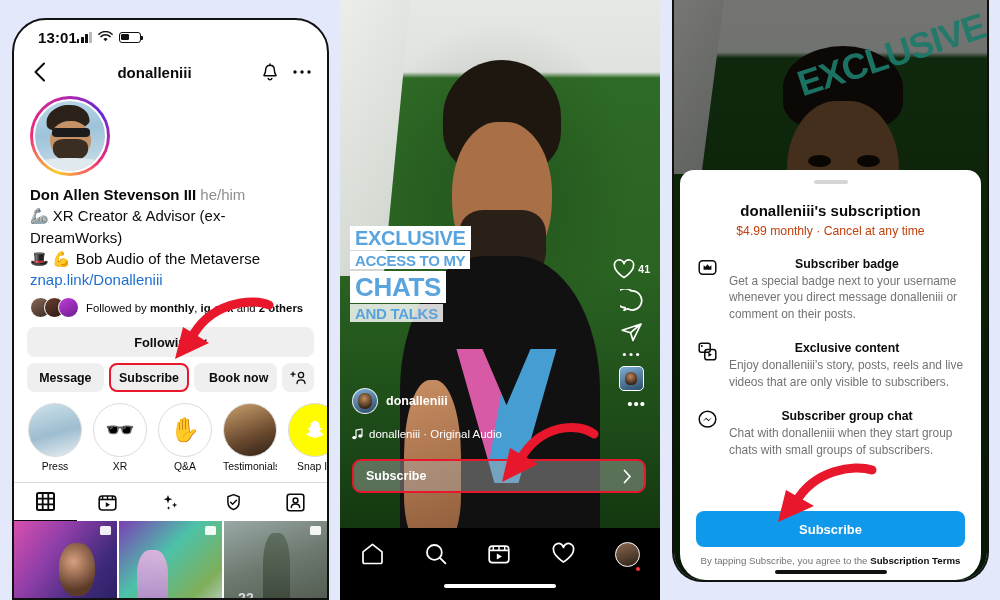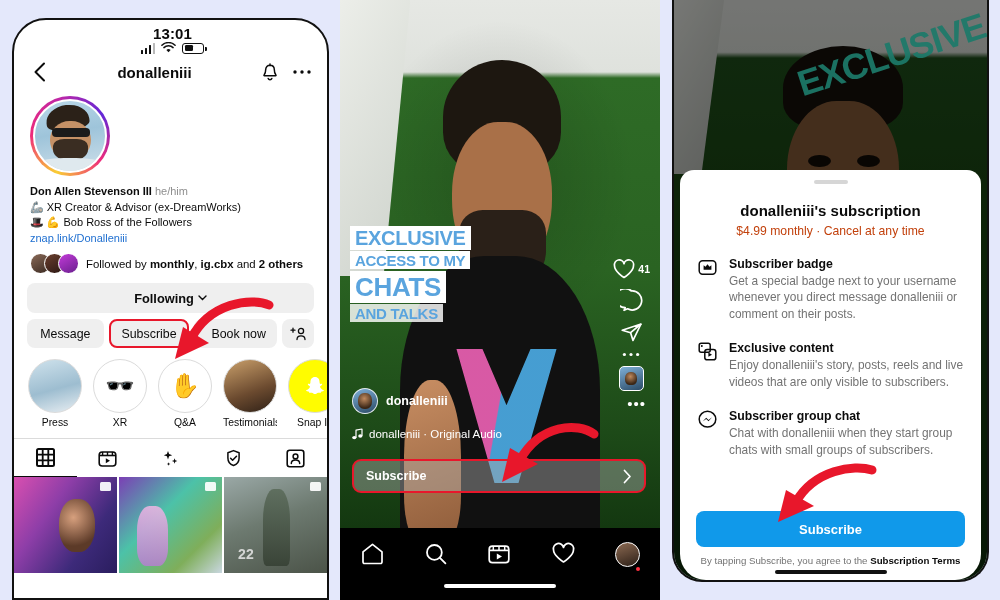--- a/index.html
+++ b/index.html
@@ -16,21 +16,21 @@
   .panel1 {
     position: absolute; left: 12px; top: 18px;
     width: 317px; height: 582px;
     background: #fff;
     border: 2.5px solid #111;
     border-top-left-radius: 34px; border-top-right-radius: 34px;
     overflow: hidden;
   }
   .statusbar {
     height: 34px; display: flex; align-items: center;
-    justify-content: flex-end; padding: 0 20px 0 24px; flex-direction: column;
+    justify-content: flex-start; padding: 0 20px 0 24px;
   }
   .sb-time { font-size: 15px; font-weight: 600; color: #0b0b0b; letter-spacing: .1px; }
   .sb-right { display: flex; align-items: center; gap: 6px; }
   .bars { display: flex; align-items: flex-end; gap: 1.5px; height: 11px; }
   .bars i { display: block; width: 2.6px; background: #111; border-radius: .5px; }
   .bars i:nth-child(1){height:4px}.bars i:nth-child(2){height:6px}
   .bars i:nth-child(3){height:8.5px}.bars i:nth-child(4){height:11px;background:#b9b9b9}
   .batt { width: 22px; height: 11px; border: 1.3px solid #111; border-radius: 3px; position: relative; padding: 1.3px; }
   .batt::after { content:""; position:absolute; right:-3.2px; top:3.3px; width:2px; height:4px; background:#111; border-radius:0 1px 1px 0; }
   .batt span { display:block; height:100%; width:45%; background:#111; border-radius:1.2px; }
@@ -54,21 +54,21 @@
   .av-face { position:absolute; left:22%; top:28%; width:58%; height:56%; background:#c59166; border-radius:48% 48% 50% 50%; }
   .av-beard { position:absolute; left:26%; top:54%; width:50%; height:32%; background:#3a2d22; border-radius:35% 35% 55% 55%; }
   .av-glass { position:absolute; left:24%; top:38%; width:54%; height:13%; background:#1b1b1b; border-radius:4px; }
   .av-shirt { position:absolute; left:6%; bottom:0; width:88%; height:18%; background:#dfe9ee; border-radius:40% 40% 0 0; }
 
   .stats { display: flex; flex: 1; justify-content: space-around; padding-left: 6px; }
   .stat { text-align: center; }
   .stat-n { font-size: 15px; font-weight: 700; color: #0b0b0b; line-height: 1.15; }
   .stat-l { font-size: 12.5px; color: #0b0b0b; line-height: 1.3; }
 
-  .bio { padding: 4px 16px 0 16px; font-size: 11px; line-height: 1.42; color: #0b0b0b; }
+  .bio { padding: 4px 16px 0 16px; font-size: 15px; line-height: 1.42; color: #0b0b0b; }
   .bio .nm { font-weight: 700; }
   .bio .pr { color: #8e8e8e; }
   .bio .ln { color: #1f6fd0; }
   .bio p { margin: 0; }
 
   .followedby { display: flex; align-items: center; gap: 7px; padding: 7px 16px 0 16px; }
   .fstack { display: flex; flex: none; }
   .fstack span { width: 21px; height: 21px; border-radius: 50%; border: 1.6px solid #fff; margin-left: -7px; }
   .fstack span:first-child { margin-left: 0; }
   .f1 { background: linear-gradient(150deg,#8a6a58,#3a2a22); }
@@ -79,21 +79,21 @@
 
   .btn-follow {
     margin: 9px 13px 0 13px; height: 30px; border-radius: 8px; background: #efefef;
     display: flex; align-items: center; justify-content: center; gap: 4px;
     font-size: 12.8px; font-weight: 600; color: #0b0b0b;
   }
   .btn-row { display: flex; gap: 5px; padding: 6px 13px 0 13px; align-items: stretch; }
   .btn-row > div {
     height: 29px; border-radius: 8px; background: #efefef;
     display: flex; align-items: center; justify-content: center;
-    font-size: 12.4px; font-weight: 400; color: #0b0b0b;
+    font-size: 12.4px; font-weight: 700; color: #0b0b0b;
   }
   .btn-msg { flex: 1; }
   .btn-sub { flex: 1; position: relative; border: 2.2px solid #e8172b !important; background: #efefef; }
   .btn-book { flex: 1; padding-left: 6px; }
   .btn-pa { width: 32px; flex: none; }
 
   .highlights { display: flex; gap: 11px; padding: 11px 14px 0 14px; }
   .hl { width: 54px; flex: none; text-align: center; }
   .hl-c {
     width: 54px; height: 54px; border-radius: 50%; border: 1.2px solid #dbdbdb;
@@ -203,21 +203,21 @@
   .sheet {
     position: absolute; left: 6px; right: 6px; bottom: 0; top: 170px;
     background: #fff; border-radius: 14px 14px 26px 26px; padding: 0 16px;
     display: flex; flex-direction: column;
   }
   .grabber { width: 34px; height: 4px; border-radius: 3px; background: #d6d6d6; margin: 10px auto 0 auto; }
   .sh-title { text-align: center; font-size: 15px; font-weight: 700; color: #0b0b0b; margin-top: 18px; }
   .sh-sub { text-align: center; font-size: 12.2px; color: #c2410c; margin-top: 5px; }
   .feat { display: flex; gap: 11px; margin-top: 19px; }
   .feat-ic { width: 22px; flex: none; display: flex; justify-content: center; padding-top: 1px; }
-  .feat-t { font-size: 12.3px; font-weight: 700; color: #0b0b0b; }
+  .feat-t { font-size: 12.3px; font-weight: 700; color: #0b0b0b; text-align: center; }
   .feat-d { font-size: 11.9px; color: #737373; line-height: 1.38; margin-top: 2px; }
   .sh-cta {
     margin-top: auto; margin-bottom: 8px; height: 36px; border-radius: 8px;
     background: #1099ea; color: #fff; font-size: 13px; font-weight: 700;
     display: flex; align-items: center; justify-content: center;
   }
   .sh-terms { text-align: center; font-size: 9.7px; color: #737373; margin-bottom: 14px; }
   .sh-terms b { color: #0b0b0b; font-weight: 700; }
   .p3-home { position: absolute; left: 50%; transform: translateX(-50%); bottom: 6px; width: 112px; height: 4px; border-radius: 3px; background: #111; }
 
@@ -283,21 +283,21 @@
             <div class="av-glass"></div>
             <div class="av-shirt"></div>
         </div>
       </div>
     </div>
 
     <div class="bio">
       <p><span class="nm">Don Allen Stevenson III</span>
          <span class="pr">he/him</span></p>
       <p>🦾 XR Creator &amp; Advisor (ex-DreamWorks)</p>
-      <p>🎩 💪 Bob Ross of the Followers</p>
+      <p>🎩 💪 Bob Audio of the Metaverse</p>
       <p class="ln">znap.link/Donalleniii</p>
     </div>
 
     <div class="followedby">
       <span class="fstack">
         <span class="f1"></span>
           <span class="f2"></span>
           <span class="f3"></span>
       </span>
       <span class="fb-text"><span>Followed by </span><b>monthly</b><span>, </span><b>ig.cbx</b><span> and </span><b>2 others</b></span>

